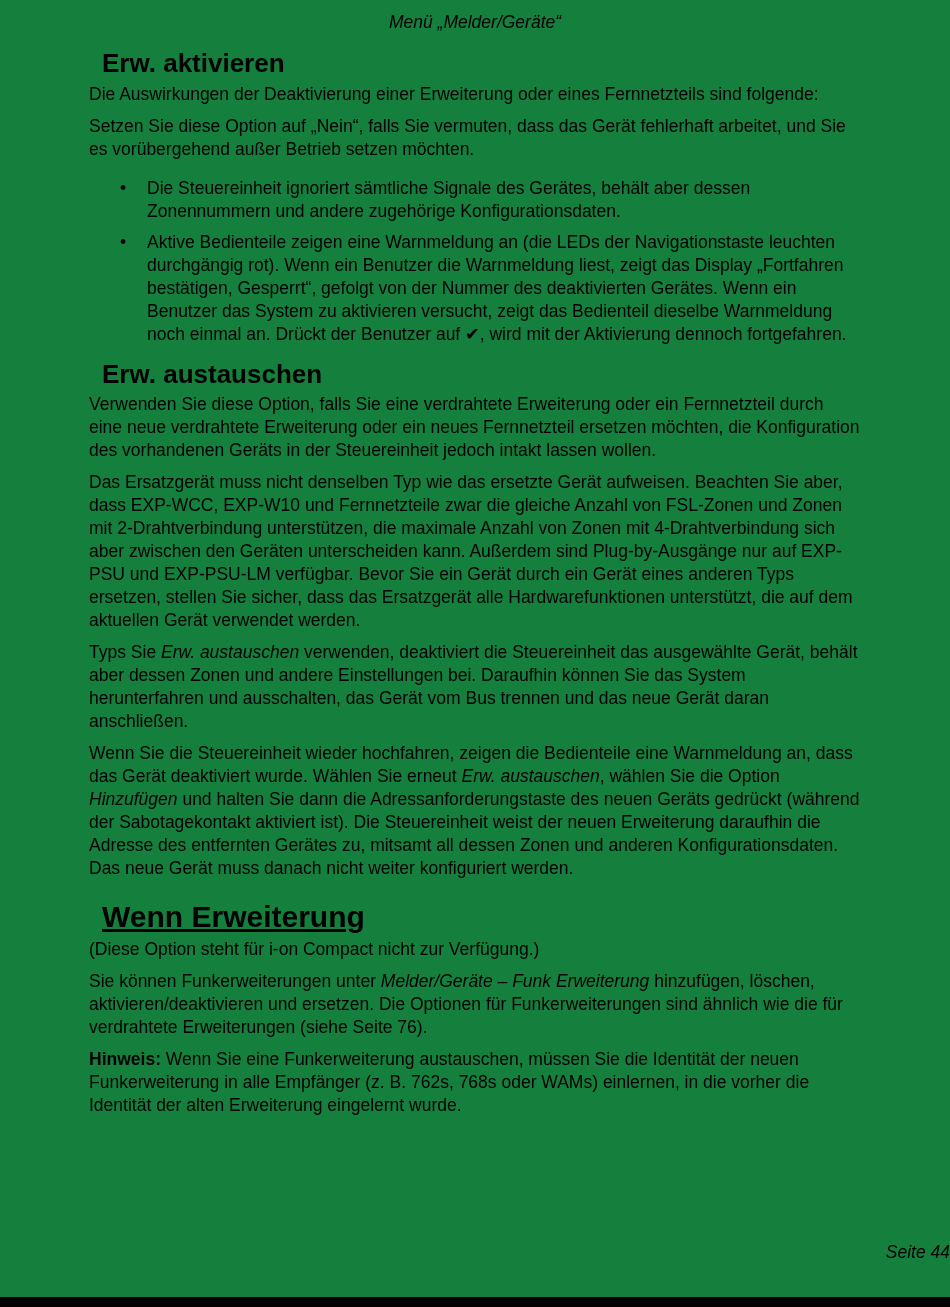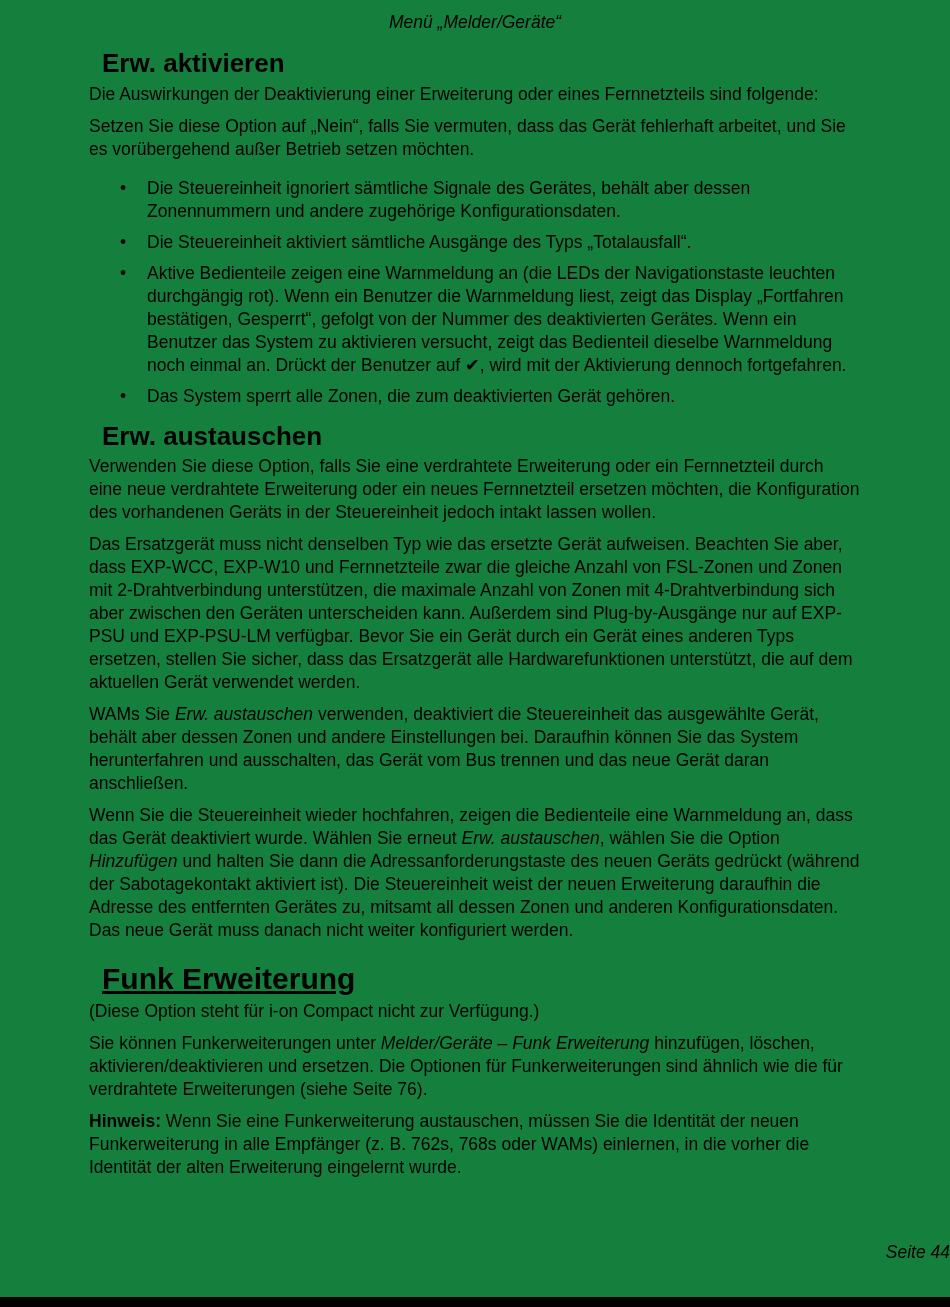--- a/index.html
+++ b/index.html
@@ -90,32 +90,30 @@
   <div class="content">
 
     <div class="doc-header">Menü „Melder/Geräte“</div>
 
     <h1 class="sec-heading">Erw. aktivieren</h1>
     <p class="body-text">Die Auswirkungen der Deaktivierung einer Erweiterung oder eines Fernnetzteils sind folgende:</p>
     <p class="body-text">Setzen Sie diese Option auf „Nein“, falls Sie vermuten, dass das Gerät fehlerhaft arbeitet, und Sie es vorübergehend außer Betrieb setzen möchten.</p>
 
     <ul class="bullets">
       <li><span>Die Steuereinheit ignoriert sämtliche Signale des Gerätes, behält aber dessen Zonennummern und andere zugehörige Konfigurationsdaten.</span></li>
-      <li><span>Die Steuereinheit aktiviert sämtliche Ausgänge des Typs „Totalausfall“.</span></li>
       <li><span>Aktive Bedienteile zeigen eine Warnmeldung an (die LEDs der Navigationstaste leuchten durchgängig rot). Wenn ein Benutzer die Warnmeldung liest, zeigt das Display „Fortfahren bestätigen, Gesperrt“, gefolgt von der Nummer des deaktivierten Gerätes. Wenn ein Benutzer das System zu aktivieren versucht, zeigt das Bedienteil dieselbe Warnmeldung noch einmal an. Drückt der Benutzer auf ✔, wird mit der Aktivierung dennoch fortgefahren.</span></li>
-      <li><span>Das System sperrt alle Zonen, die zum deaktivierten Gerät gehören.</span></li>
     </ul>
 
     <h1 class="sec-heading">Erw. austauschen</h1>
     <p class="body-text">Verwenden Sie diese Option, falls Sie eine verdrahtete Erweiterung oder ein Fernnetzteil durch eine neue verdrahtete Erweiterung oder ein neues Fernnetzteil ersetzen möchten, die Konfiguration des vorhandenen Geräts in der Steuereinheit jedoch intakt lassen wollen.</p>
     <p class="body-text">Das Ersatzgerät muss nicht denselben Typ wie das ersetzte Gerät aufweisen. Beachten Sie aber, dass EXP-WCC, EXP-W10 und Fernnetzteile zwar die gleiche Anzahl von FSL-Zonen und Zonen mit 2-Drahtverbindung unterstützen, die maximale Anzahl von Zonen mit 4-Drahtverbindung sich aber zwischen den Geräten unterscheiden kann. Außerdem sind Plug-by-Ausgänge nur auf EXP-PSU und EXP-PSU-LM verfügbar. Bevor Sie ein Gerät durch ein Gerät eines anderen Typs ersetzen, stellen Sie sicher, dass das Ersatzgerät alle Hardwarefunktionen unterstützt, die auf dem aktuellen Gerät verwendet werden.</p>
-    <p class="body-text"><span>WAMs Sie </span><em class="term">Erw. austauschen</em><span> verwenden, deaktiviert die Steuereinheit das ausgewählte Gerät, behält aber dessen Zonen und andere Einstellungen bei. Daraufhin können Sie das System herunterfahren und ausschalten, das Gerät vom Bus trennen und das neue Gerät daran anschließen.</span></p>
+    <p class="body-text"><span>Typs Sie </span><em class="term">Erw. austauschen</em><span> verwenden, deaktiviert die Steuereinheit das ausgewählte Gerät, behält aber dessen Zonen und andere Einstellungen bei. Daraufhin können Sie das System herunterfahren und ausschalten, das Gerät vom Bus trennen und das neue Gerät daran anschließen.</span></p>
     <p class="body-text"><span>Wenn Sie die Steuereinheit wieder hochfahren, zeigen die Bedienteile eine Warnmeldung an, dass das Gerät deaktiviert wurde. Wählen Sie erneut </span><em class="term">Erw. austauschen</em><span>, wählen Sie die Option </span><em class="term">Hinzufügen</em><span> und halten Sie dann die Adressanforderungstaste des neuen Geräts gedrückt (während der Sabotagekontakt aktiviert ist). Die Steuereinheit weist der neuen Erweiterung daraufhin die Adresse des entfernten Gerätes zu, mitsamt all dessen Zonen und anderen Konfigurationsdaten. Das neue Gerät muss danach nicht weiter konfiguriert werden.</span></p>
 
-    <h1 class="sec-heading underlined">Funk Erweiterung</h1>
+    <h1 class="sec-heading underlined">Wenn Erweiterung</h1>
     <p class="body-text">(Diese Option steht für i-on Compact nicht zur Verfügung.)</p>
     <p class="body-text"><span>Sie können Funkerweiterungen unter </span><em class="term">Melder/Geräte – Funk Erweiterung</em><span> hinzufügen, löschen, aktivieren/deaktivieren und ersetzen. Die Optionen für Funkerweiterungen sind ähnlich wie die für verdrahtete Erweiterungen (siehe Seite 76).</span></p>
     <p class="body-text"><strong class="note">Hinweis:</strong><span> Wenn Sie eine Funkerweiterung austauschen, müssen Sie die Identität der neuen Funkerweiterung in alle Empfänger (z. B. 762s, 768s oder WAMs) einlernen, in die vorher die Identität der alten Erweiterung eingelernt wurde.</span></p>
 
   </div>
 
   <div class="doc-footer">Seite 44</div>
   <div class="page-edge-bar"></div>
 </div>
 

